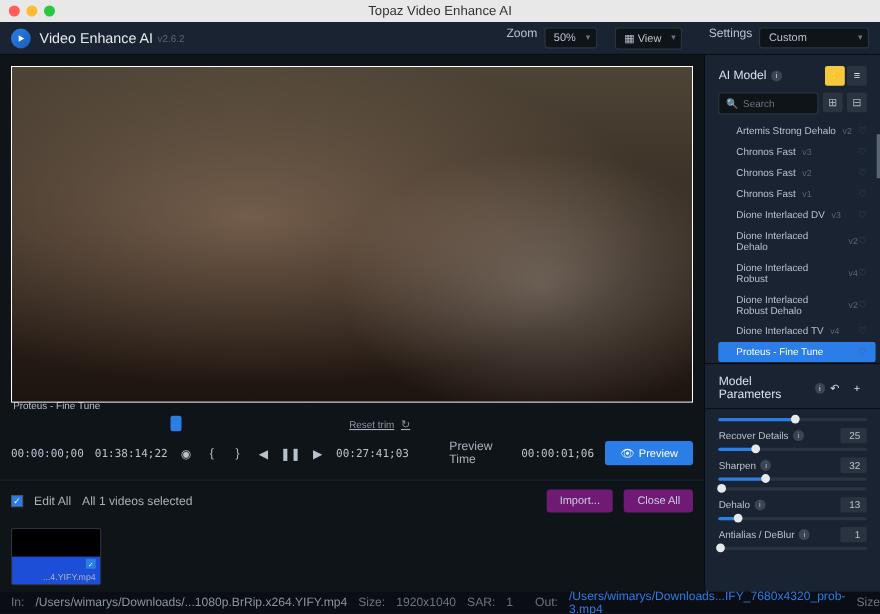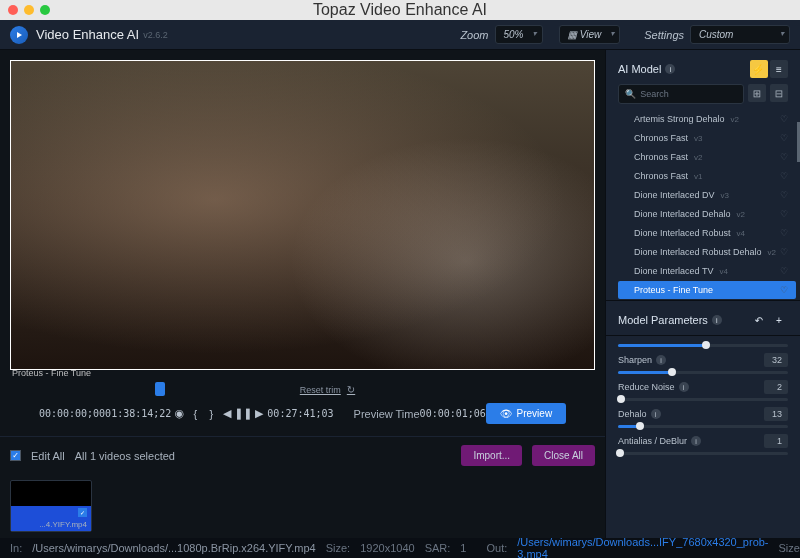--- a/index.html
+++ b/index.html
@@ -3,43 +3,43 @@
 <meta charset="utf-8">
 <style>
 * { margin: 0; padding: 0; box-sizing: border-box; font-family: -apple-system, BlinkMacSystemFont, "Segoe UI", Arial, sans-serif; }
 body { background: #0f1419; color: #a8b2bd; font-size: 11px; width: 800px; height: 558px; overflow: hidden; }
 .titlebar { height: 20px; background: #e8e8e8; display: flex; align-items: center; padding: 0 8px; position: relative; }
 .traffic-lights { display: flex; gap: 6px; }
 .traffic-light { width: 10px; height: 10px; border-radius: 50%; }
 .tl-red { background: #ff5f57; }
 .tl-yellow { background: #febc2e; }
 .tl-green { background: #28c840; }
-.titlebar-title { position: absolute; left: 50%; transform: translateX(-50%); color: #333; font-size: 16px; }
+.titlebar-title { position: absolute; left: 50%; transform: translateX(-50%); color: #333; font-size: 12px; }
 .app { display: flex; flex-direction: column; height: 538px; background: #141b23; }
 .topbar { height: 30px; background: #1a2332; display: flex; align-items: center; padding: 0 10px; border-bottom: 1px solid #0a0e14; }
 .logo { width: 18px; height: 18px; background: linear-gradient(135deg, #2b7de8, #1a5db8); border-radius: 50%; display: flex; align-items: center; justify-content: center; margin-right: 8px; }
 .logo::after { content: ''; width: 0; height: 0; border-left: 5px solid #fff; border-top: 3px solid transparent; border-bottom: 3px solid transparent; margin-left: 1px; }
 .app-title { color: #e6e9ed; font-size: 13px; font-weight: 500; }
 .app-version { color: #5a6572; font-size: 9px; margin-left: 4px; }
 .topbar-spacer { flex: 1; }
-.topbar-control { display: flex; align-items: center; gap: 6px; margin-left: 16px; color: #b8c2cd; font-style: italic; }
+.topbar-control { display: flex; gap: 6px; margin-left: 16px; color: #b8c2cd; }
 .topbar-dropdown { background: #0f1419; border: 1px solid #2a3441; padding: 3px 18px 3px 8px; border-radius: 3px; position: relative; font-size: 10px; }
 .topbar-dropdown::after { content: '▾'; position: absolute; right: 5px; font-size: 8px; color: #6a7482; }
 .main { display: flex; flex: 1; min-height: 0; }
 .left-pane { flex: 1; display: flex; flex-direction: column; background: #0f1419; }
 .preview-area { flex: 1; padding: 10px; position: relative; display: flex; }
 .video-frame { flex: 1; border: 1px solid #fff; background: linear-gradient(180deg, #3a332a 0%, #2a2420 30%, #4a3830 50%, #1a1410 100%); position: relative; overflow: hidden; }
 .video-content { position: absolute; inset: 0; background: radial-gradient(ellipse 60% 50% at 35% 45%, rgba(200,160,130,0.4), transparent), radial-gradient(ellipse 30% 40% at 78% 65%, rgba(220,210,200,0.3), transparent), linear-gradient(180deg, rgba(80,70,55,0.9), rgba(30,20,15,0.95)); }
 .corner-label { position: absolute; bottom: 2px; left: 12px; color: #fff; font-size: 9px; opacity: 0.7; }
 .timeline-section { padding: 4px 10px 8px; }
 .trim-row { display: flex; align-items: center; justify-content: center; gap: 6px; margin-bottom: 4px; position: relative; text-decoration: underline; }
 .trim-handle { width: 10px; height: 14px; background: #2b7de8; border-radius: 2px; position: absolute; left: 145px; top: -2px; }
 .trim-label { font-size: 9px; color: #8a94a2; margin-left: 50px; }
 .reset-icon { font-size: 10px; color: #8a94a2; }
-.controls-row { display: flex; align-items: center; padding: 4px 0; justify-content: center; }
+.controls-row { display: flex; align-items: center; gap: 10px; padding: 4px 0; justify-content: space-between; }
 .timecode { font-size: 10px; color: #b8c2cd; font-family: monospace; }
 .icon-btn { width: 16px; height: 16px; display: flex; align-items: center; justify-content: center; color: #b8c2cd; cursor: pointer; font-size: 11px; }
 .preview-btn { background: #2b7de8; color: #fff; padding: 5px 14px; border-radius: 3px; font-size: 10px; display: flex; align-items: center; gap: 4px; }
 .edit-row { display: flex; align-items: center; padding: 8px 10px; gap: 10px; border-top: 1px solid #1a2332; }
 .checkbox { width: 11px; height: 11px; border: 1px solid #4a5562; background: #2b7de8; display: flex; align-items: center; justify-content: center; font-size: 8px; color: #fff; }
 .flat-btn { background: #701a75; color: #c8d2dd; padding: 5px 12px; border-radius: 3px; font-size: 10px; }
 .thumbnails { display: flex; padding: 6px 10px; gap: 8px; }
 .thumb { width: 82px; height: 52px; background: #000; border: 1px solid #2a3441; border-radius: 2px; position: relative; }
 .thumb-footer { position: absolute; bottom: 0; left: 0; right: 0; background: #1d4ed8; padding: 2px 4px; display: flex; align-items: flex-end; gap: 3px; font-size: 8px; flex-direction: column; }
 .thumb-check { width: 9px; height: 9px; background: #2b7de8; font-size: 6px; color: #fff; display: flex; align-items: center; justify-content: center; }
@@ -229,34 +229,39 @@
         </div>
       </div>
       <div class="params-section" id="params-list">
           <div class="param-row">
             <div class="slider">
               <div class="slider-fill" style="width:52%"></div>
             </div>
           </div>
           <div class="param-row">
             <div class="param-header">
+              <span>Recover Details</span>
+              <span class="info-dot">i</span>
+              <span class="param-value-box">25</span>
+            </div>
+            <div class="slider">
+              <div class="slider-fill" style="width:25%"></div>
+            </div>
+          </div>
+          <div class="param-row">
+            <div class="param-header">
               <span>Sharpen</span>
               <span class="info-dot">i</span>
               <span class="param-value-box">32</span>
             </div>
             <div class="slider">
               <div class="slider-fill" style="width:32%"></div>
             </div>
           </div>
           <div class="param-row">
-            <div class="param-header">
-              <span>Reduce Noise</span>
-              <span class="info-dot">i</span>
-              <span class="param-value-box">2</span>
-            </div>
             <div class="slider">
               <div class="slider-fill" style="width:2%"></div>
             </div>
           </div>
           <div class="param-row">
             <div class="param-header">
               <span>Dehalo</span>
               <span class="info-dot">i</span>
               <span class="param-value-box">13</span>
             </div>

